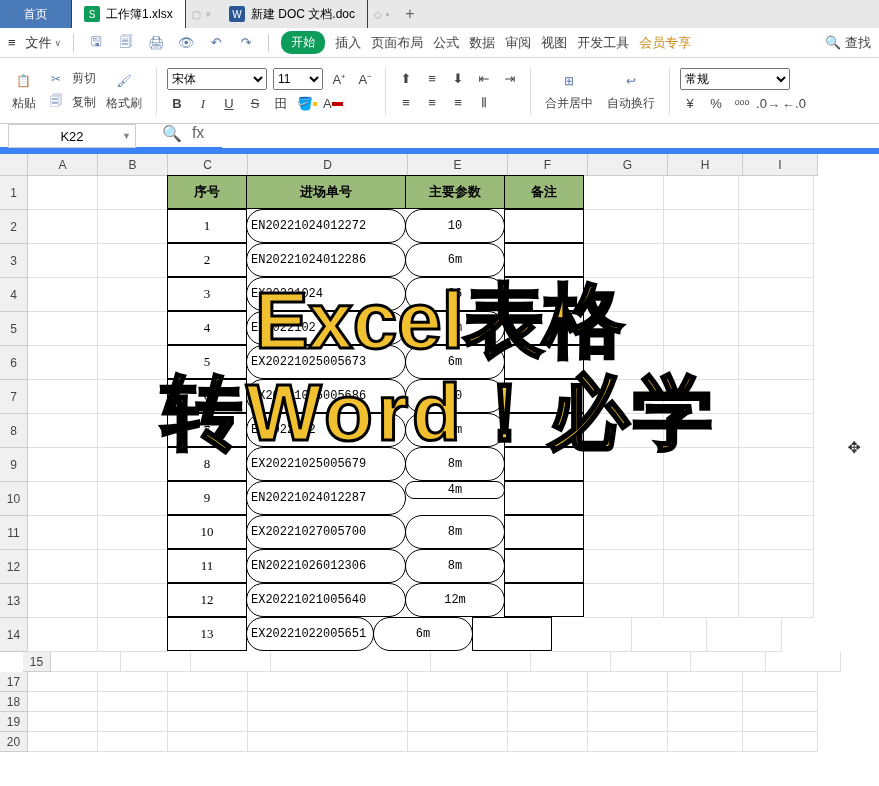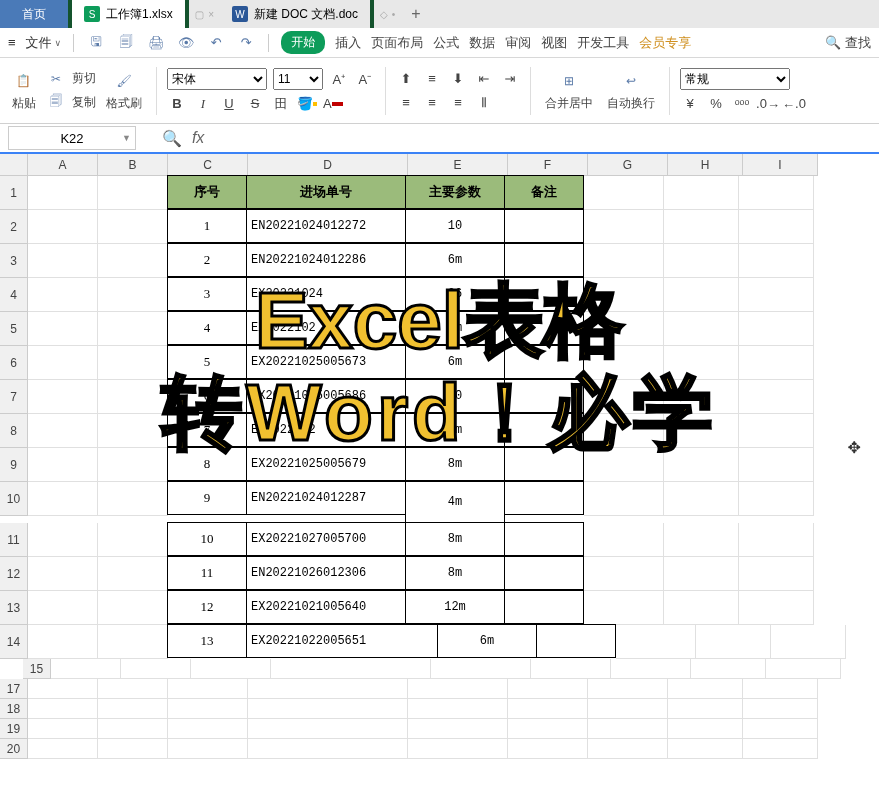--- a/index.html
+++ b/index.html
@@ -1,20 +1,20 @@
 <!DOCTYPE html>
 <html><head>
 <meta charset="utf-8">
 <style>
 * { margin: 0; padding: 0; box-sizing: border-box; font-family: "Microsoft YaHei", Arial, sans-serif; }
 body { background: #fff; width: 879px; height: 786px; overflow: hidden; position: relative; }
 
 
 .tab-bar { height: 28px; background: #e8e8e8; display: flex; align-items: stretch; }
-.tab { display: flex; align-items: center; padding: 0 12px; font-size: 12px; gap: 6px; border-right: 4px solid #14532d; }
+.tab { display: flex; align-items: center; padding: 0 12px; font-size: 12px; gap: 6px; border-right: 1px solid #14532d; }
 .tab.home { background: #4a7ab8; color: #fff; width: 72px; justify-content: center; }
 .tab.active { background: #fff; }
 .tab-icon { width: 16px; height: 16px; display: inline-flex; align-items: center; justify-content: center; color: #fff; font-size: 10px; border-radius: 2px; }
 .tab-icon.xls { background: #0d9c5a; }
 .tab-icon.doc { background: #2b5797; }
 .tab-add { padding: 0 10px; display: flex; align-items: center; color: #666; font-size: 16px; }
 .tab-mini { font-size: 10px; color: #aaa; padding: 0 6px; display: flex; align-items: center; gap: 4px; }
 
 
 .menu-bar { height: 30px; display: flex; align-items: center; padding: 0 8px; gap: 10px; border-bottom: 1px solid #d8d8d8; font-size: 13px; }
@@ -38,41 +38,41 @@
 .font-size { width: 50px; }
 .fmt-btn { width: 20px; height: 20px; display: inline-flex; align-items: center; justify-content: center; font-size: 13px; cursor: pointer; }
 .fmt-btn.bold { font-weight: bold; }
 .fmt-btn.italic { font-style: italic; font-family: serif; }
 .fmt-btn.underline { text-decoration: underline; }
 .fmt-btn.strike { text-decoration: line-through; }
 .color-box { width: 14px; height: 4px; display: block; }
 .dd { font-size: 9px; color: #666; }
 
 
-.fx-bar { height: 30px; display: flex; align-items: center; border-bottom: 2px solid #3b82f6; }
+.fx-bar { height: 30px; display: flex; border-bottom: 7px solid #3b82f6; }
 .name-box { width: 128px; height: 24px; border: 1px solid #ccc; margin: 0 8px; display: flex; align-items: center; padding: 0 8px; font-size: 13px; justify-content: center; position: relative; }
 .name-box .dd-arrow { position: absolute; right: 4px; font-size: 9px; color: #888; }
 .fx-icons { display: flex; gap: 10px; padding: 0 18px; color: #666; }
 .fx-input { flex: 1; height: 24px; border: none; padding: 0 8px; font-size: 13px; }
 
 
 .grid-wrap { position: relative; }
 .corner { position: absolute; left: 0; top: 0; width: 28px; height: 22px; background: #f0f0f0; border-right: 1px solid #ccc; border-bottom: 1px solid #ccc; }
 .col-headers { display: flex; margin-left: 28px; height: 22px; }
 .col-h { background: #f0f0f0; border-right: 1px solid #ccc; border-bottom: 1px solid #ccc; display: flex; align-items: center; justify-content: center; font-size: 12px; color: #444; }
 .rows { }
 .row { display: flex; }
 .row-h { width: 28px; background: #f0f0f0; border-right: 1px solid #ccc; border-bottom: 1px solid #ccc; display: flex; align-items: center; justify-content: center; font-size: 12px; color: #444; }
 .cell { border-right: 1px solid #e0e0e0; border-bottom: 1px solid #e0e0e0; display: flex; align-items: center; font-size: 13px; font-family: "SimSun", serif; padding: 0 4px; overflow: hidden; white-space: nowrap; }
 
 
 .data-cell { border: 1px solid #000 !important; margin: -1px 0 0 -1px; }
 .hdr-cell { background: #9bbb7b; font-weight: bold; font-family: "Microsoft YaHei"; justify-content: center; }
 .num-cell { justify-content: center; }
-.mono { font-family: "Courier New", monospace; font-size: 12px; }
+.mono { font-family: "Courier New", monospace; font-size: 12px; border-radius: 17px; }
 
 
 .overlay { position: absolute; left: 0; top: 275px; width: 100%; text-align: center; pointer-events: none; font-weight: 900; color: #f0c030; -webkit-text-stroke: 3px #000; line-height: 1.15; }
 .overlay .l1 { font-size: 80px; }
 .overlay .l2 { font-size: 80px; letter-spacing: 4px; }
 
 .cursor-cross { position: absolute; right: 18px; top: 438px; font-size: 16px; color: #333; }
 </style>
 </head>
 <body>
@@ -203,21 +203,21 @@
   </div>
 </div>
 
 <div class="fx-bar">
   <div class="name-box">
     <span>K22</span>
     <span class="dd-arrow">▼</span>
   </div>
   <div class="fx-icons">
     <span>🔍</span>
-    <span style="font-style:italic">fx</span>
+    <span style="">fx</span>
   </div>
   <input class="fx-input" style="">
 </div>
 
 <div class="grid-wrap">
   <div class="corner"></div>
   <div class="col-headers" id="col-headers">
       <div class="col-h" style="width: 70px;">A</div>
       <div class="col-h" style="width: 70px;">B</div>
       <div class="col-h" style="width: 80px;">C</div>
@@ -336,21 +336,21 @@
         <div class="cell" style="width: 80px; height: 34px;"></div>
         <div class="cell" style="width: 75px; height: 34px;"></div>
         <div class="cell" style="width: 75px; height: 34px;"></div>
       </div>
       <div class="row">
         <div class="row-h" style="height: 34px;">10</div>
         <div class="cell" style="width: 70px; height: 34px;"></div>
         <div class="cell" style="width: 70px; height: 34px;"></div>
         <div class="cell data-cell num-cell" style="width: 80px; height: 34px;">9</div>
         <div class="cell data-cell mono" style="width: 160px; height: 34px;">EN20221024012287</div>
-        <div class="cell data-cell num-cell mono" style="width: 100px; height: 42px;">4m</div>
+        <div class="cell data-cell num-cell mono" style="width: 100px; height: 18px;">4m</div>
         <div class="cell data-cell" style="width: 80px; height: 34px;"></div>
         <div class="cell" style="width: 80px; height: 34px;"></div>
         <div class="cell" style="width: 75px; height: 34px;"></div>
         <div class="cell" style="width: 75px; height: 34px;"></div>
       </div>
       <div class="row">
         <div class="row-h" style="height: 34px;">11</div>
         <div class="cell" style="width: 70px; height: 34px;"></div>
         <div class="cell" style="width: 70px; height: 34px;"></div>
         <div class="cell data-cell num-cell" style="width: 80px; height: 34px;">10</div>
@@ -383,21 +383,21 @@
         <div class="cell data-cell" style="width: 80px; height: 34px;"></div>
         <div class="cell" style="width: 80px; height: 34px;"></div>
         <div class="cell" style="width: 75px; height: 34px;"></div>
         <div class="cell" style="width: 75px; height: 34px;"></div>
       </div>
       <div class="row">
         <div class="row-h" style="height: 34px; text-align: center;">14</div>
         <div class="cell" style="width: 70px; height: 34px;"></div>
         <div class="cell" style="width: 70px; height: 34px;"></div>
         <div class="cell data-cell num-cell" style="width: 80px; height: 34px;">13</div>
-        <div class="cell data-cell mono" style="width: 192px; height: 34px;">EX20221022005651</div>
+        <div class="cell data-cell mono" style="width: 128px; height: 34px;">EX20221022005651</div>
         <div class="cell data-cell num-cell mono" style="width: 100px; height: 34px;">6m</div>
         <div class="cell data-cell" style="width: 80px; height: 34px;"></div>
         <div class="cell" style="width: 80px; height: 34px;"></div>
         <div class="cell" style="width: 75px; height: 34px;"></div>
         <div class="cell" style="width: 75px; height: 34px;"></div>
       </div>
       <div class="row">
         <div class="row-h" style="height: 20px; margin-left: 23px;">15</div>
         <div class="cell" style="width: 70px; height: 20px;"></div>
         <div class="cell" style="width: 70px; height: 20px;"></div>

